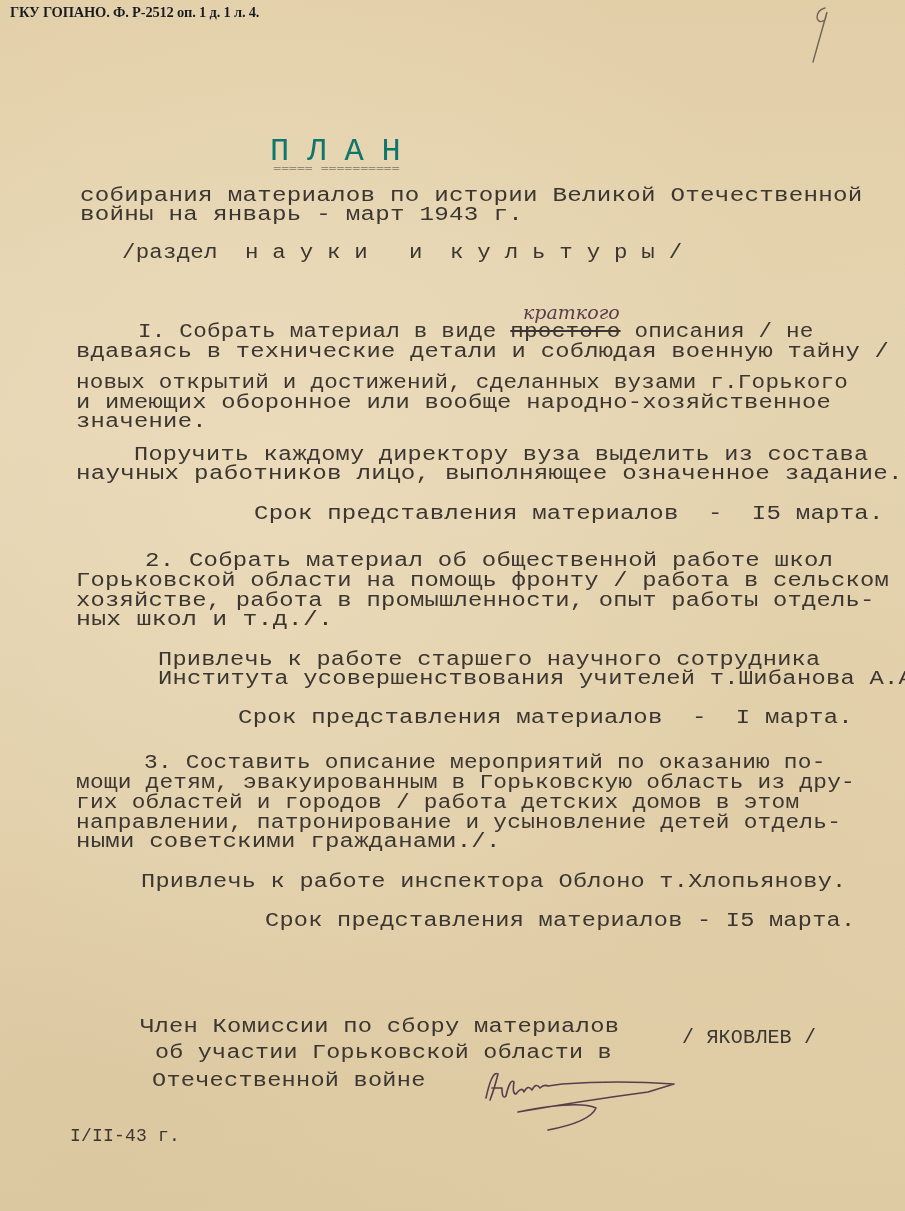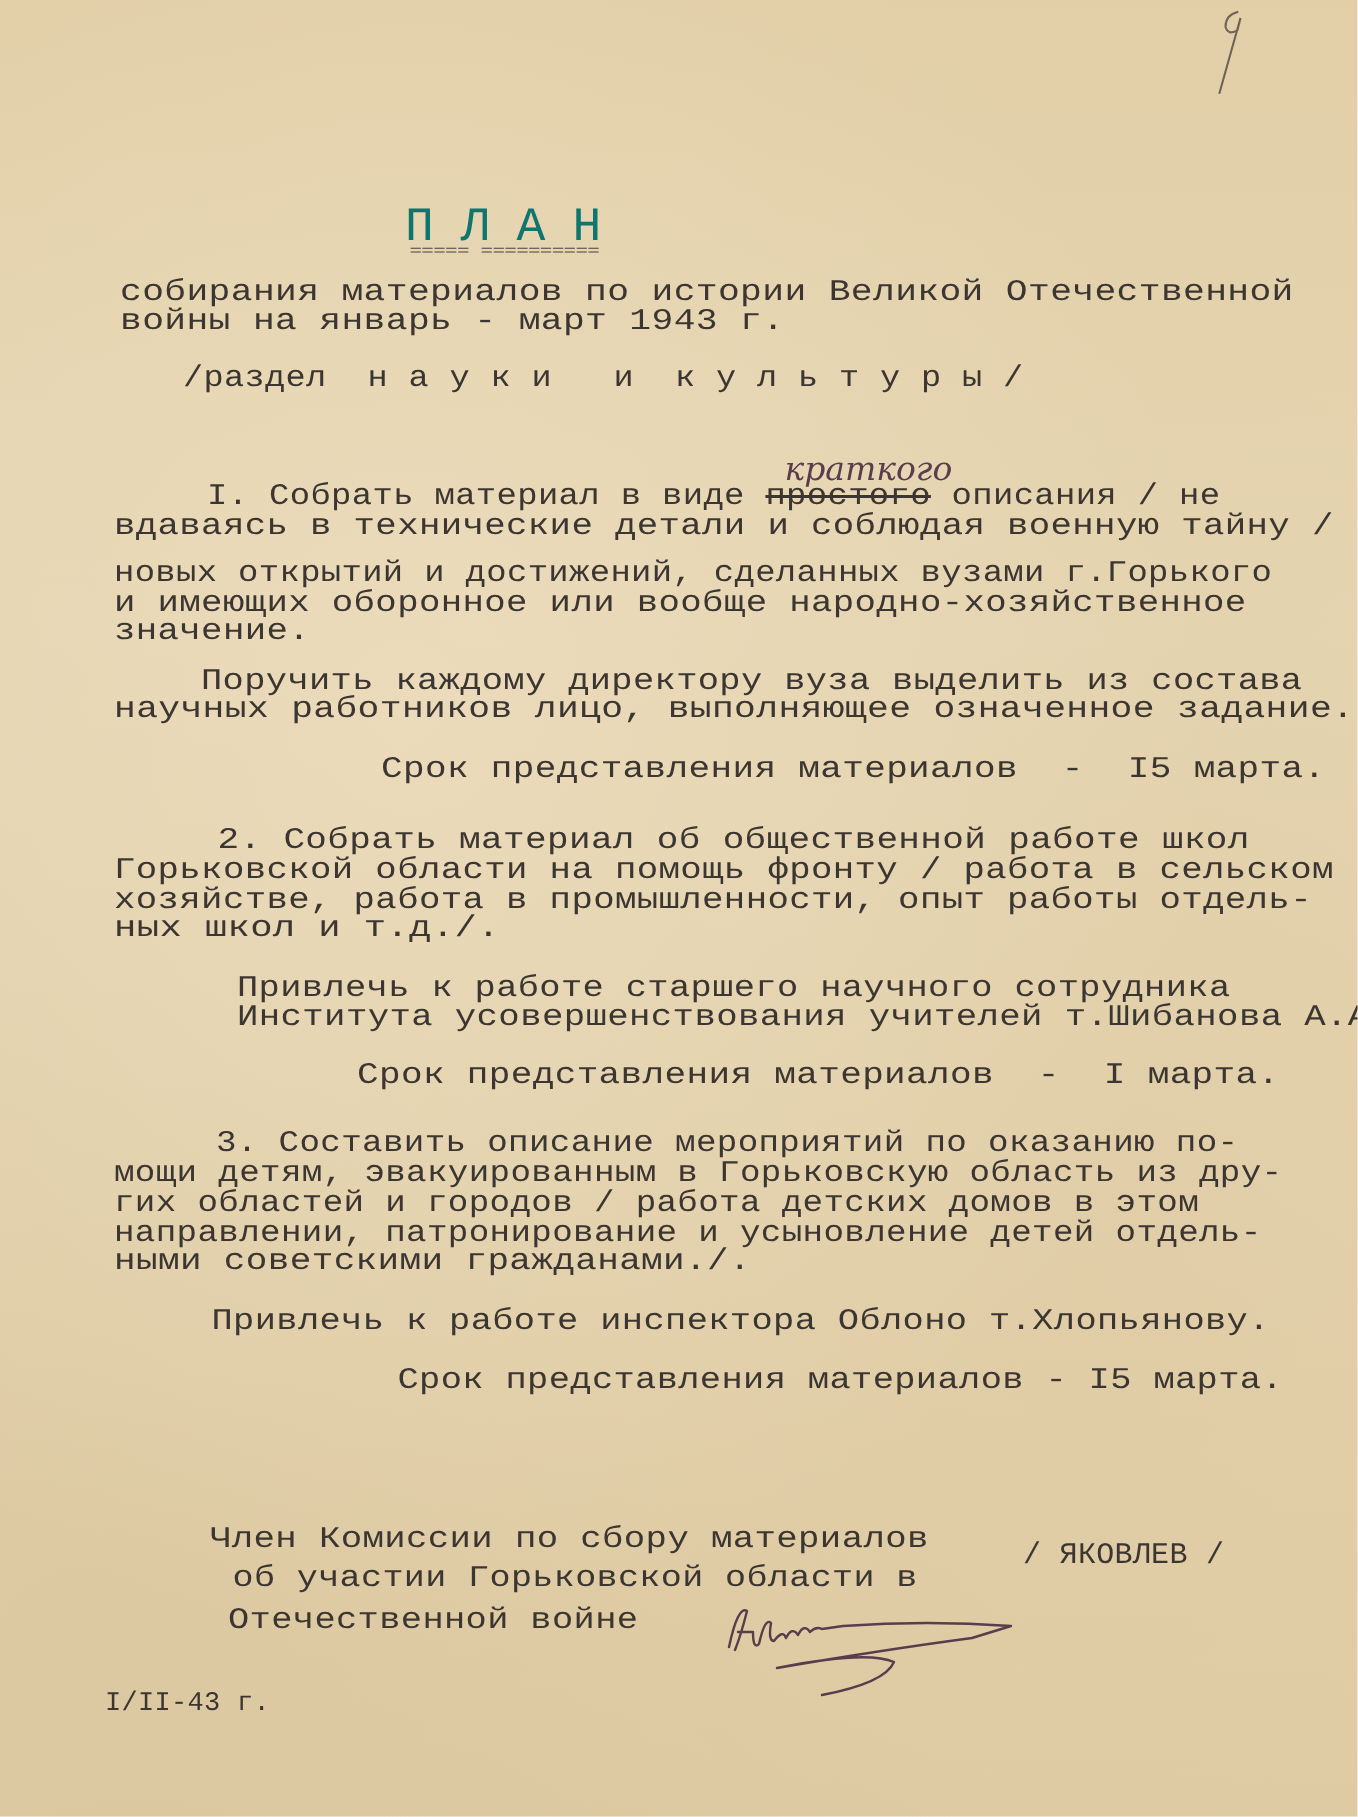--- a/index.html
+++ b/index.html
@@ -42,30 +42,31 @@
     .title-rule {
       position: absolute; left: 273px; top: 160px;
       font-family: "Liberation Mono", monospace; font-size: 14px;
       color: #4a443e; white-space: pre; letter-spacing: -0.5px;
       transform: scaleY(0.7);
     }
     .strike { text-decoration: line-through; text-decoration-thickness: 2px; }
     .hand {
       position: absolute;
       font-family: "DejaVu Serif", serif; font-style: italic;
-      font-size: 22px; color: #5a3d4c; white-space: nowrap;
+      font-size: 19px; color: #5a3d4c; white-space: nowrap;
     }
     .sig {
       position: absolute; left: 478px; top: 1060px; width: 210px; height: 75px;
     }
   </style>
 </head>
 <body>
 
 <div class="caption">
+  <div class="line" style="padding-left:4px;">ГКУ ГОПАНО. Ф. Р-2512 оп. 1 д. 1 л. 4.</div>
 </div>
 
 <svg class="folio" viewBox="0 0 40 70">
   <path d="M30 8 Q22 10 22 18 Q24 24 30 20 L32 12 L18 62" fill="none" stroke="#6e6358" stroke-width="1.4" stroke-linecap="round"></path>
 </svg>
 
 <div class="title">ПЛАН</div>
 <div class="title-rule">===== ==========</div>
 
 <div class="tw" style="left:80px;top:186px;transform:scaleX(1.21);">собирания материалов по истории Великой Отечественной</div>

